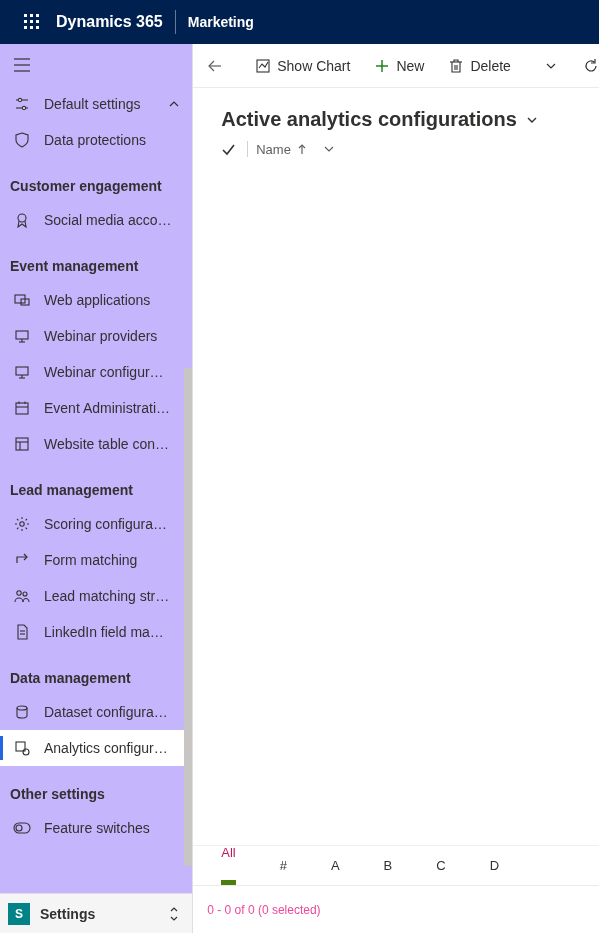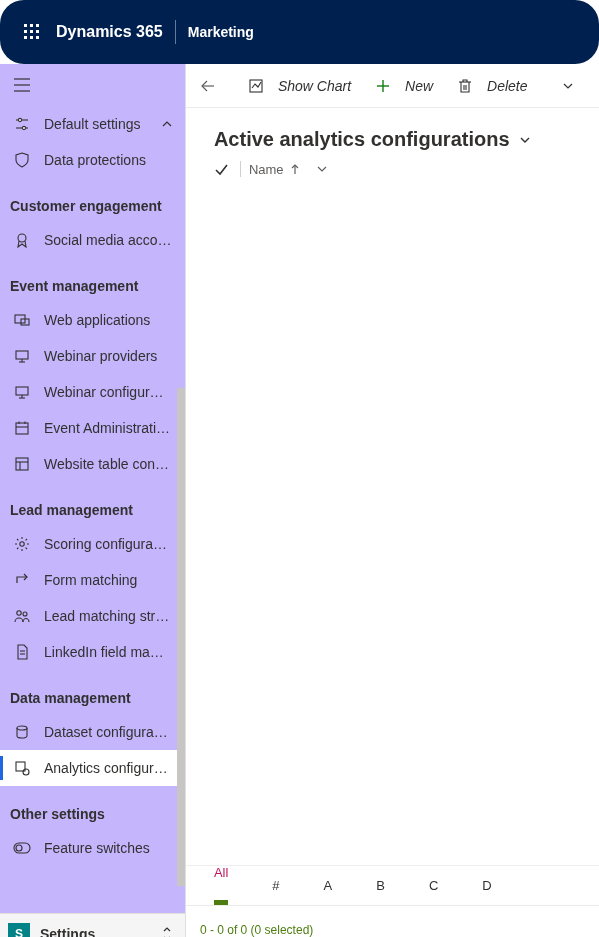--- a/index.html
+++ b/index.html
@@ -8,27 +8,26 @@
     font-size: 14px;
     color: #323130;
     width: 599px;
     height: 937px;
     overflow: hidden;
     position: relative;
     background: #fff;
   }
   
   .topbar {
-    height: 64px;
+    height: 44px;
     background: #002050;
     color: #fff;
     display: flex;
     align-items: center;
     padding: 0 8px;
-    border-radius: 24px;
   }
   .waffle {
     width: 48px;
     height: 48px;
     display: flex;
     align-items: center;
     justify-content: center;
     cursor: pointer;
   }
   .topbar .product {
@@ -172,27 +171,26 @@
     height: 44px;
     display:flex;
     align-items:center;
     padding: 0 4px;
     gap: 4px;
     border-bottom: 1px solid #edebe9;
   }
   .cmd {
     display:flex;
     align-items:center;
-    gap:14px;
+    gap:6px;
     padding: 0 10px;
     height: 36px;
     cursor:pointer;
     font-size:14px;
     white-space:nowrap;
-    font-style:italic;
   }
   .cmd.iconbtn { padding: 0 10px; }
   .cmd .cicon { width:16px; height:16px; display:flex; align-items:center; justify-content:center;}
   .cmd-sep {
     width:1px; height:24px; background:#d2d0ce; margin:0 2px;
   }
   .cmd.new .cicon svg { stroke:#107C10;}
   .page-title {
     padding: 20px 16px 10px 28px;
     display:flex;
@@ -233,21 +231,21 @@
     border-bottom:6px solid #4d7c0f;
     padding-bottom:20px;
   }
   .footer {
     height: 48px;
     border-top: 1px solid #edebe9;
     display:flex;
     align-items:center;
     padding: 0 14px;
     font-size:12px;
-    color:#4d7c0f;
+    color:#ec4899;
   }
   .grid-body {
     flex: 1 1 auto;
   }
   svg { display:block; }
 </style>
 </head>
 <body>
 
 <div class="topbar">

